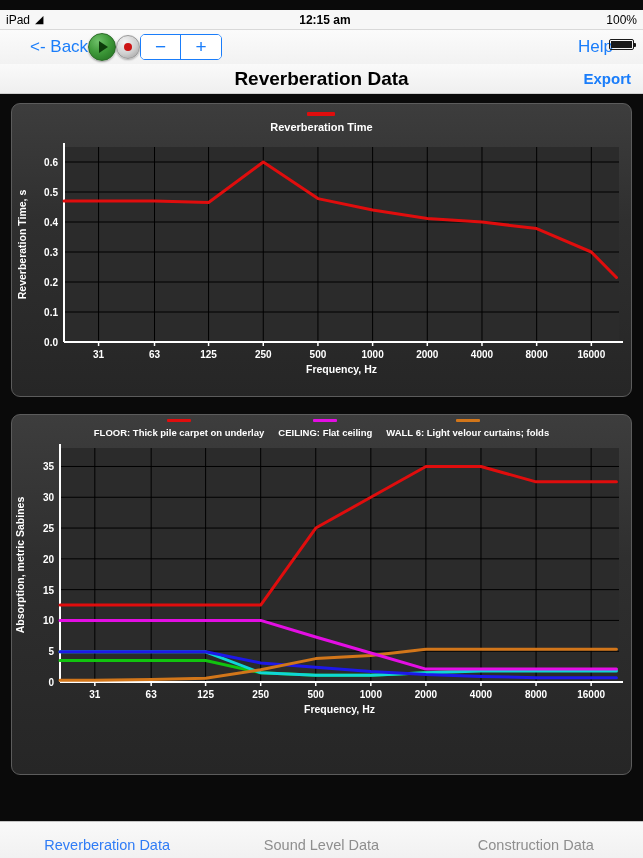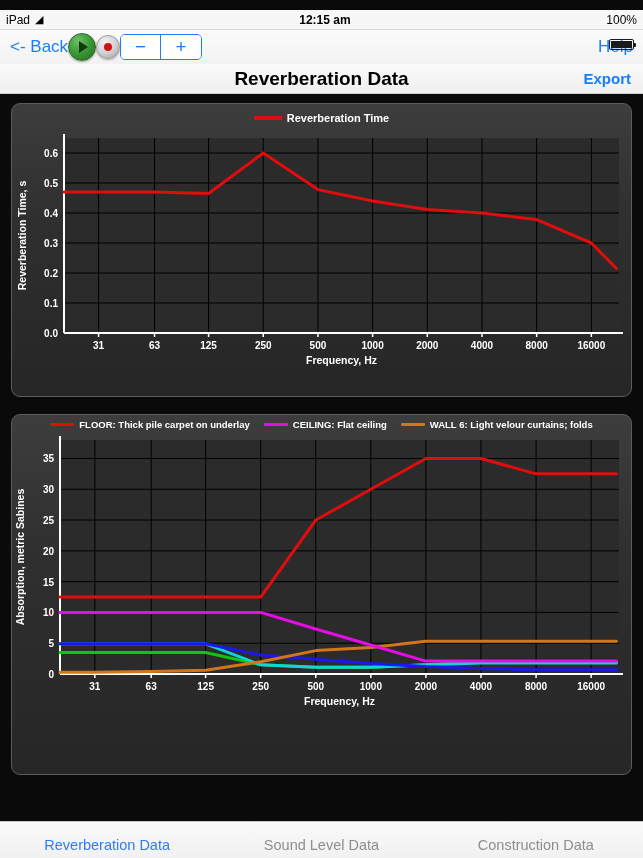--- a/index.html
+++ b/index.html
@@ -39,21 +39,21 @@
     width: 2px; height: 4px; background: #1a1a1a; border-radius: 0 1px 1px 0;
   }
   .battery > i { display: block; height: 100%; background: #1a1a1a; }
 
   
   .toolbar {
     height: 34px;
     background: linear-gradient(#fbfbfb,#f2f2f2);
     display: flex;
     align-items: center;
-    padding: 0 10px;
+    padding: 0 30px;
     text-align: right;
   }
   .back-btn { color: #1a7dfa; font-size: 17px; cursor: pointer; white-space: nowrap; }
   .help-btn { color: #1a7dfa; font-size: 17px; cursor: pointer; margin-left: auto; }
 
   .play-btn {
     width: 28px; height: 28px; border-radius: 50%;
     background: radial-gradient(circle at 35% 28%, #6fc06a 0%, #3f9a3a 45%, #1e6b1c 100%);
     border: 1px solid #2c6b28;
     display: flex; align-items: center; justify-content: center;
@@ -132,21 +132,21 @@
     padding-top: 7px;
   }
 
   .legend-row {
     display: flex;
     justify-content: center;
     gap: 14px;
     padding-top: 4px;
   }
   .legend-row.single { padding-top: 8px; }
-  .legend-item { display: flex; align-items: center; gap: 5px; }
+  .legend-item { display: flex; align-items: center; gap: 5px; flex-direction: column; }
   .legend-swatch { width: 24px; height: 3px; border-radius: 1px; flex: none; }
   .legend-label { color: #fff; font-size: 9.5px; font-weight: bold; white-space: nowrap; }
   .legend-item.big .legend-label { font-size: 11px; }
   .legend-item.big .legend-swatch { width: 28px; height: 3.5px; }
 
   .plot-wrap { position: relative; }
   .plot-wrap svg { display: block; }
 
   
   .tabbar {

